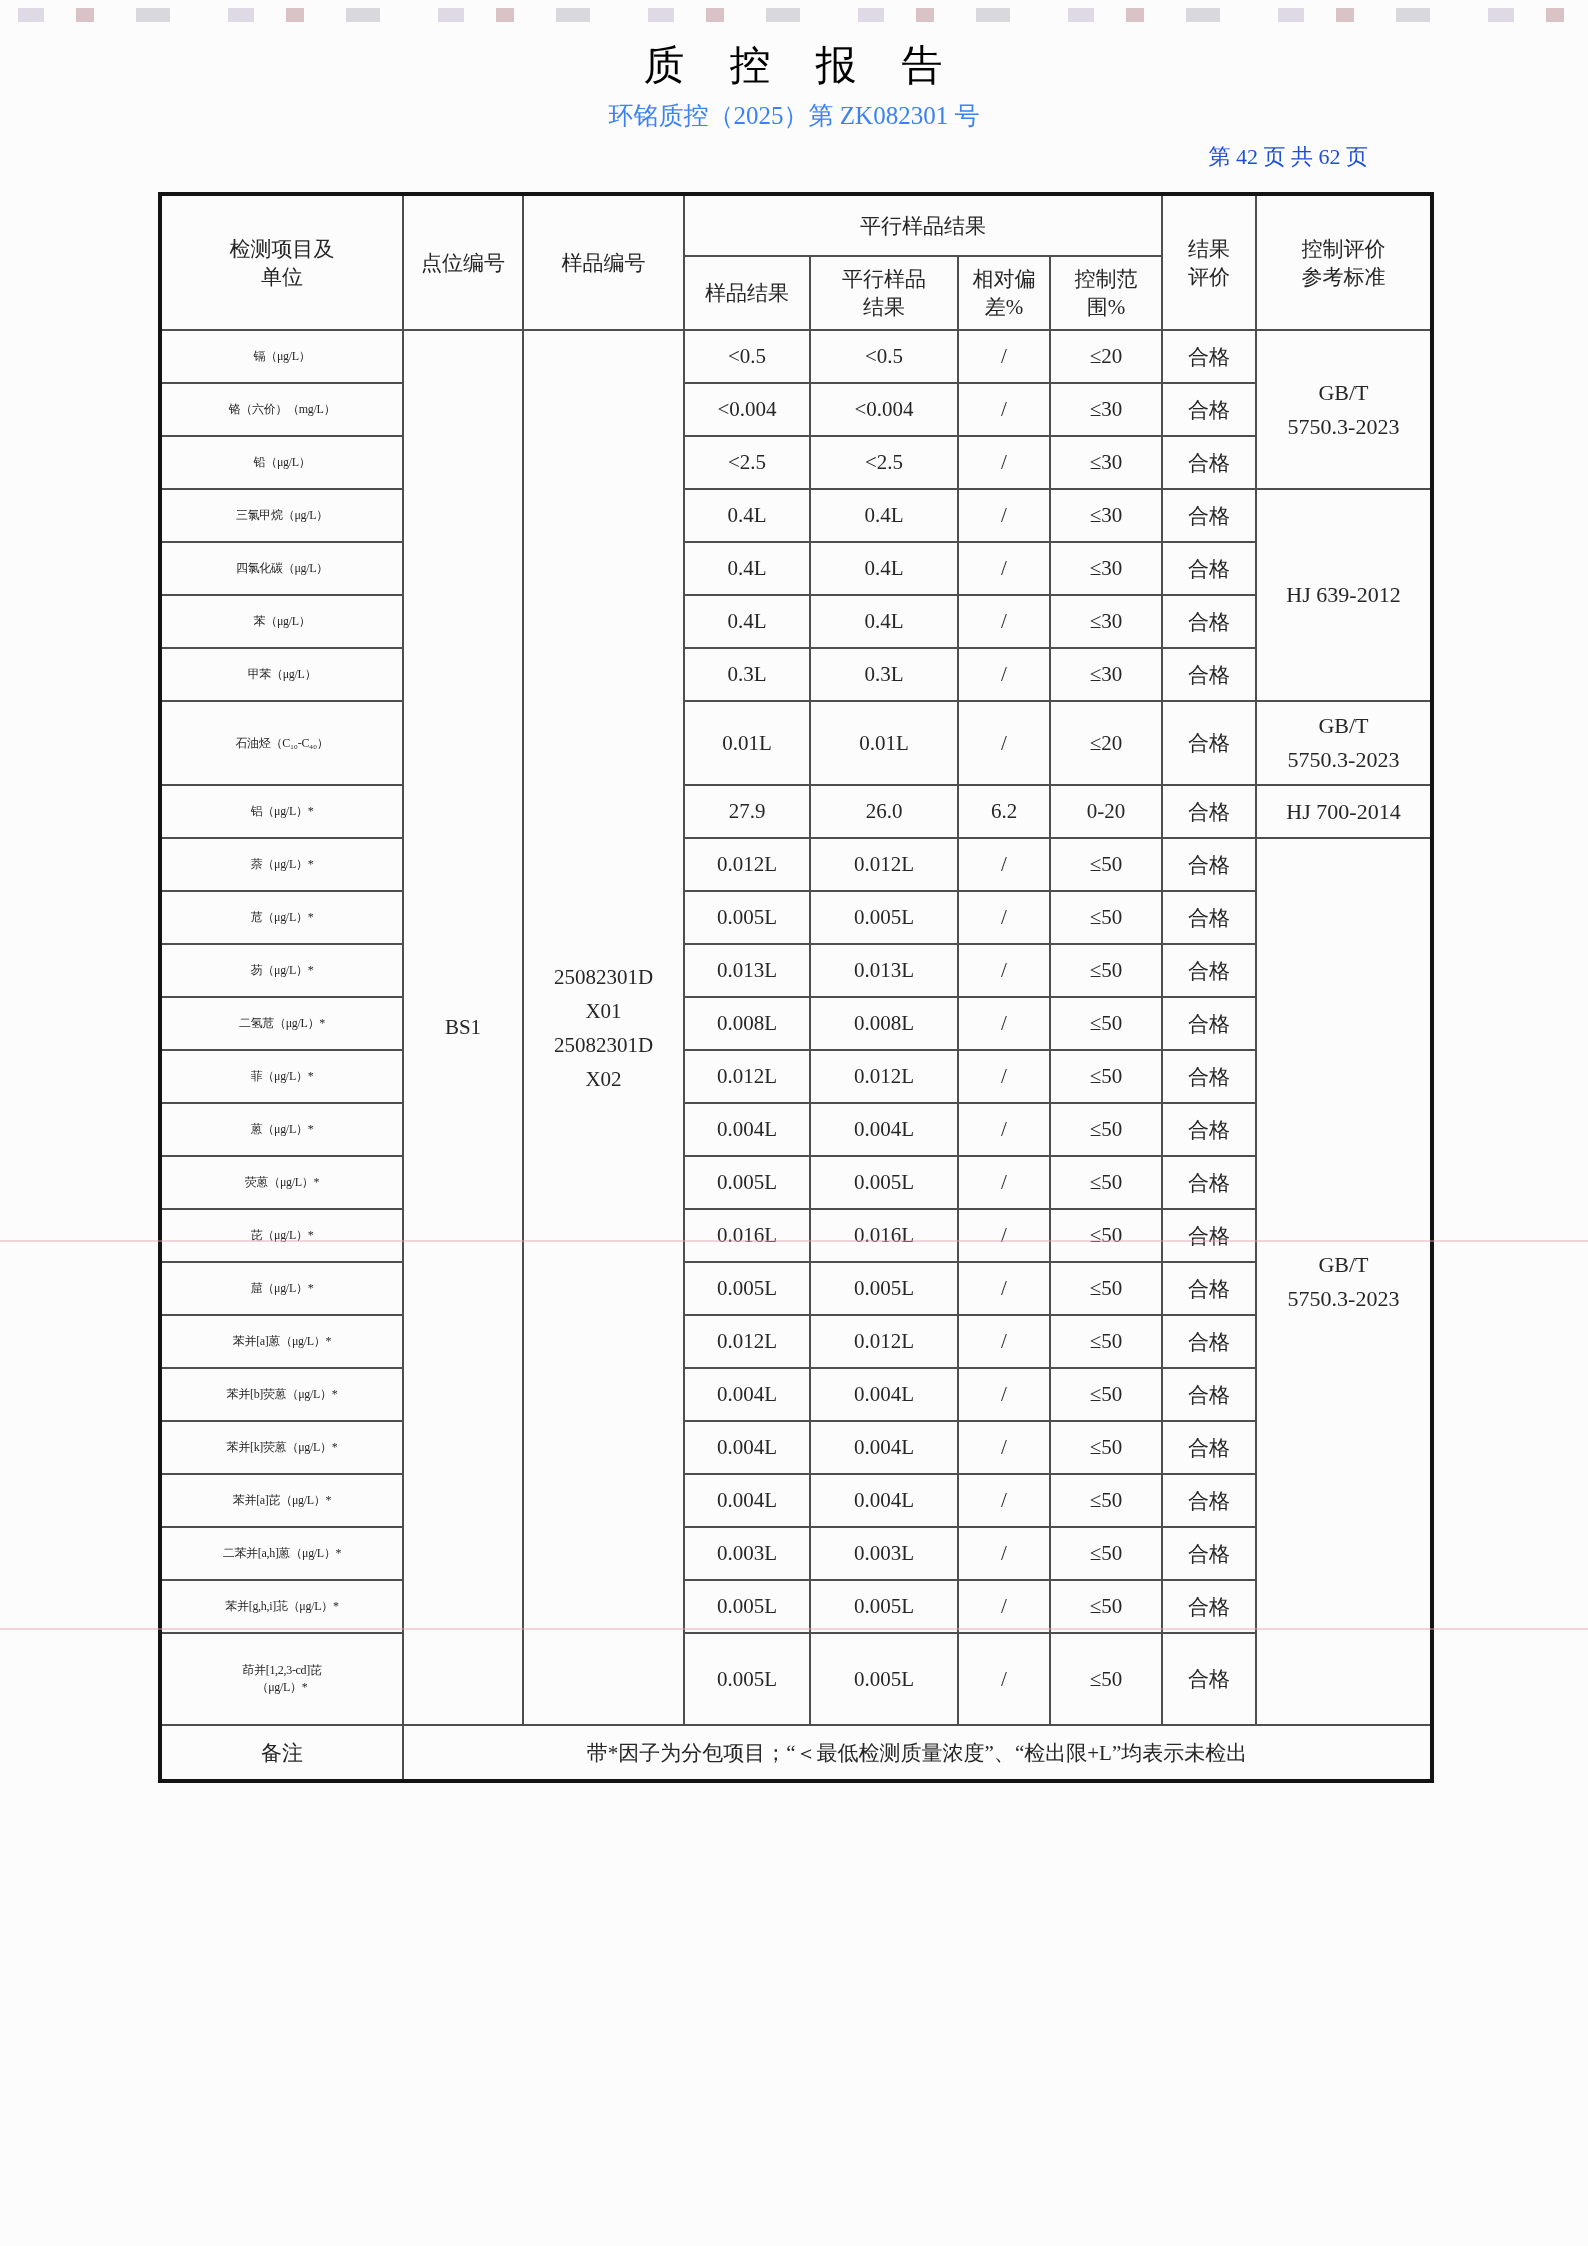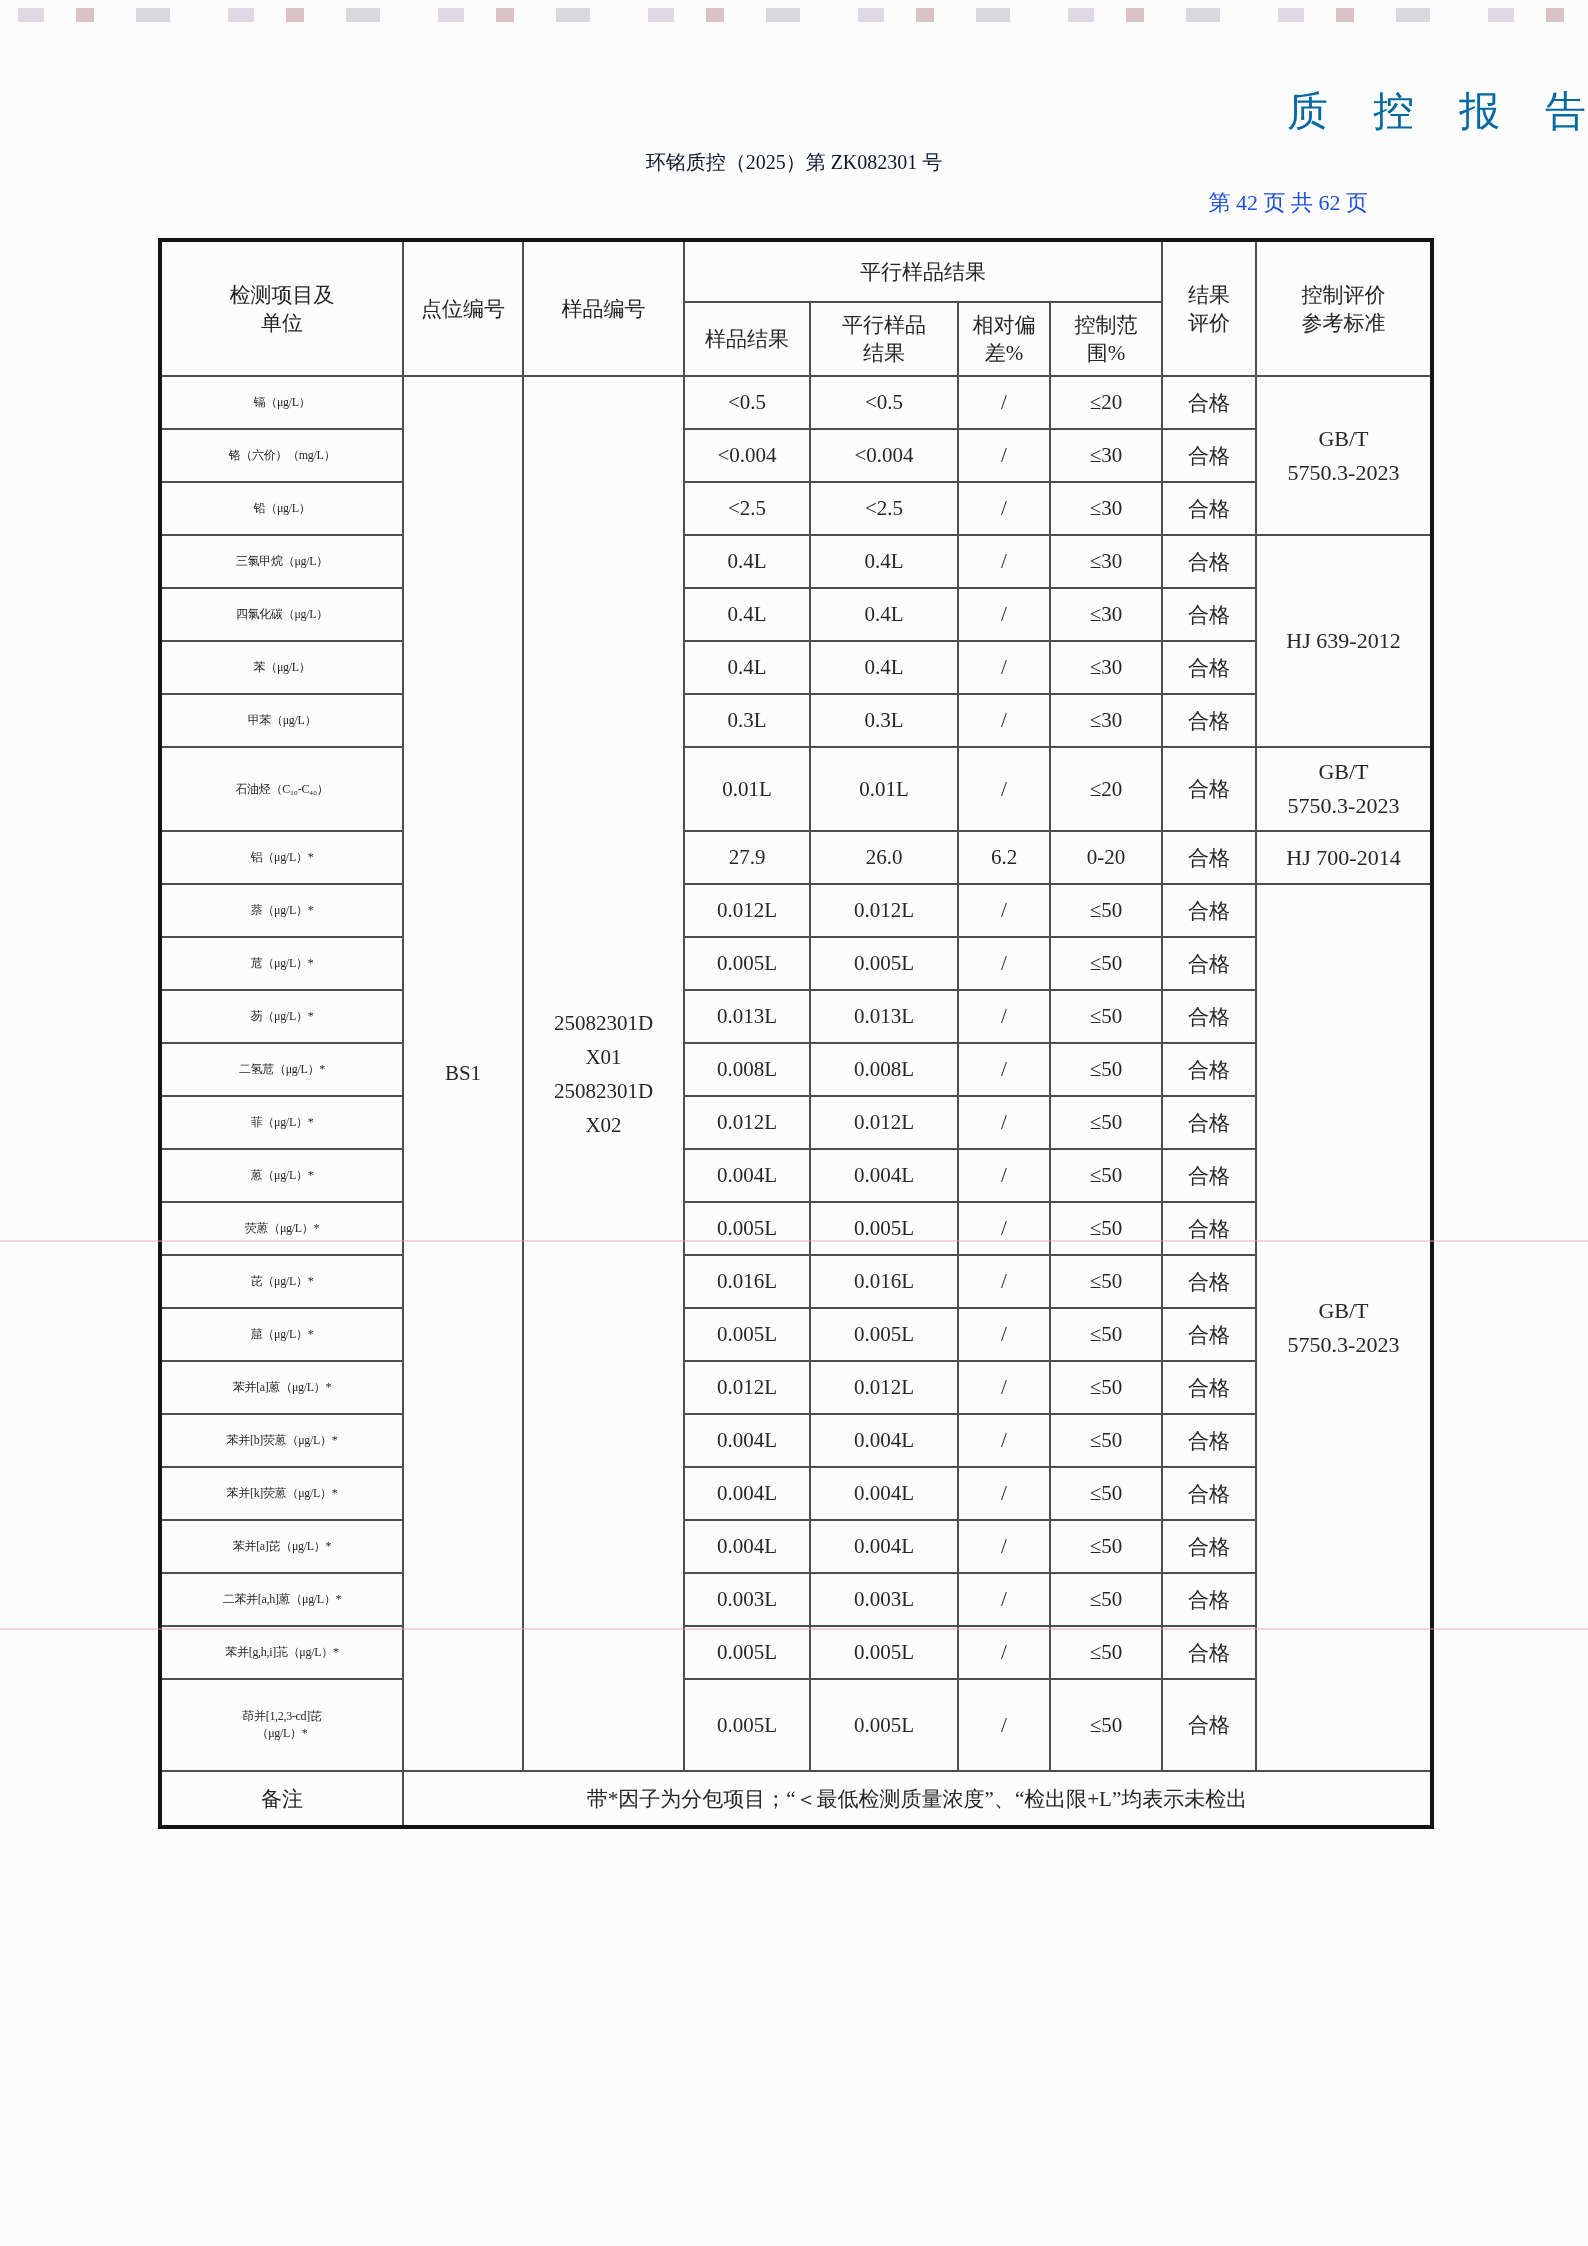--- a/index.html
+++ b/index.html
@@ -25,31 +25,30 @@
   .scan-line{
     position:absolute;left:0;width:100%;height:2px;
     background:rgba(233,160,175,.45);
     pointer-events:none;
   }
   .scan-line.l1{top:1240px;}
   .scan-line.l2{top:1628px;}
 
   .doc-header{width:100%;text-align:center;}
   .report-title{
-    padding-top:86px;
+    padding-top:40px;
     font-size:41px;line-height:50px;
     letter-spacing:2px;
-    color:#0369a1;
+    color:#000000;
     font-weight:500;
-    text-align:right;
   }
   .report-number{
     margin-top:12px;
-    font-size:20px;line-height:28px;
-    color:#0f172a;
+    font-size:25px;line-height:28px;
+    color:#3b82f6;
   }
   .page-indicator{
     margin-top:14px;
     font-size:22px;line-height:26px;
     text-align:right;
     padding-right:220px;
     color:#1d4ed8;
   }
 
   table.qc-table{

